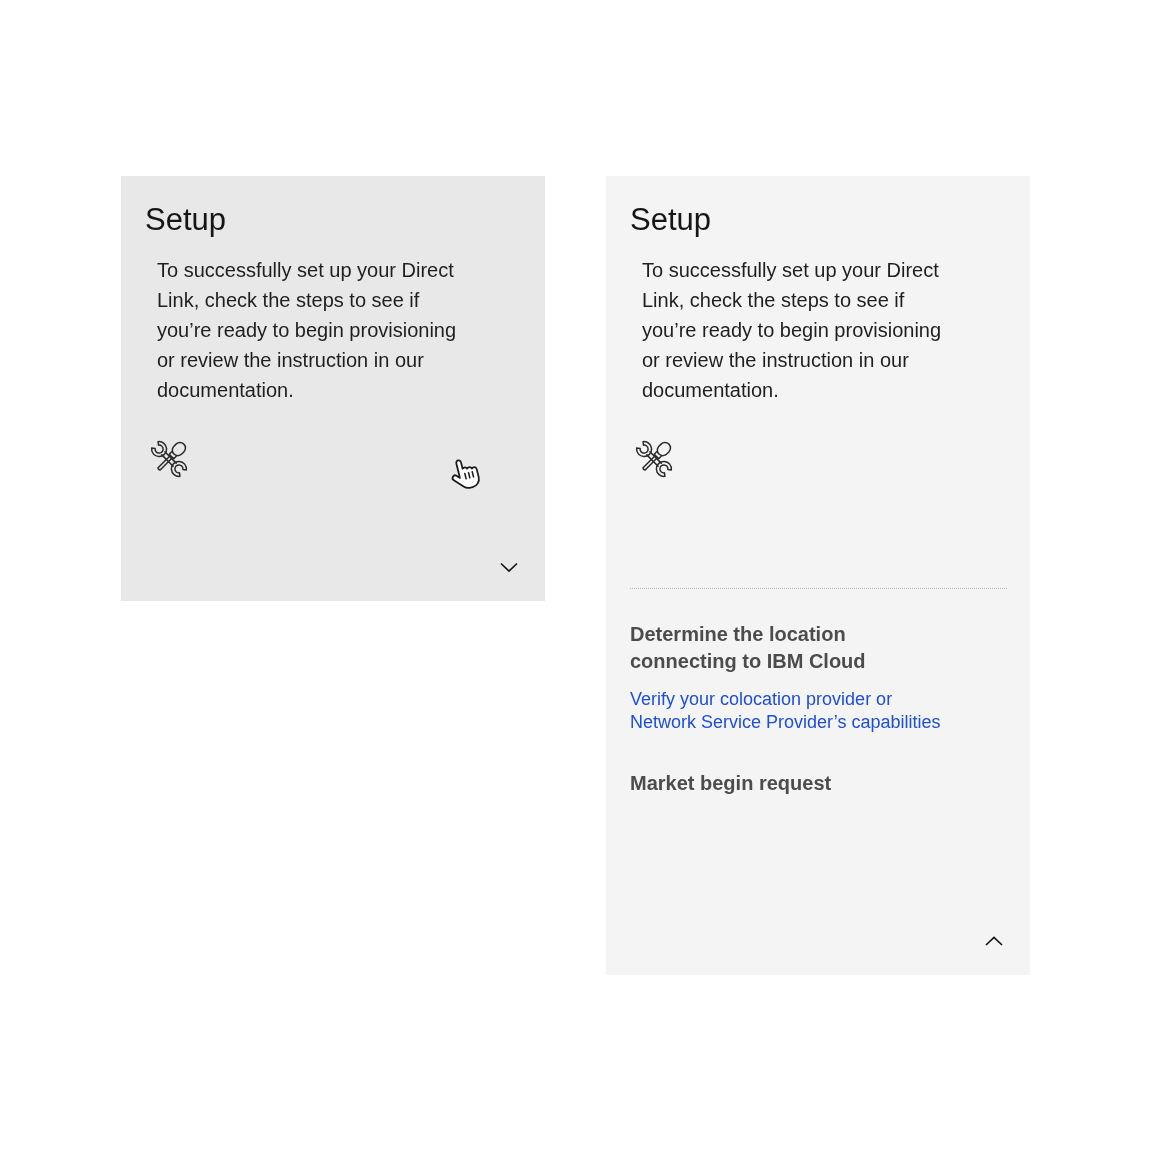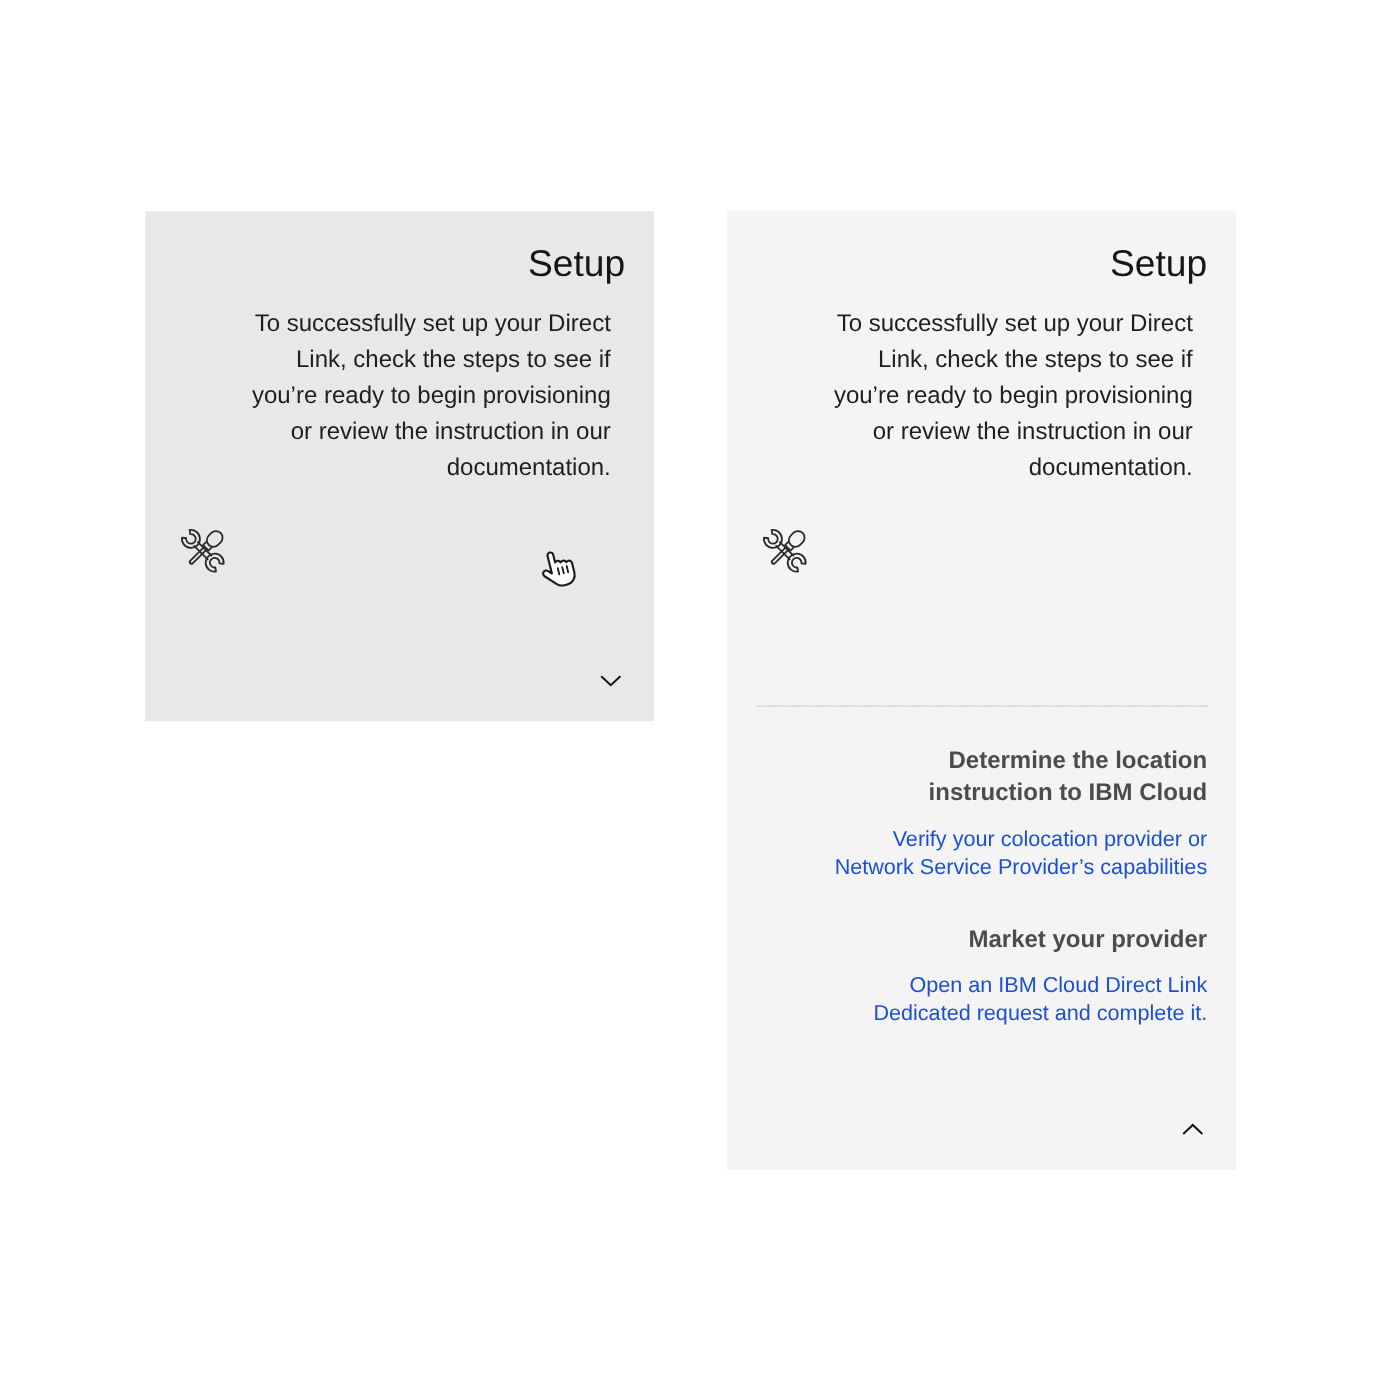--- a/index.html
+++ b/index.html
@@ -7,21 +7,20 @@
     padding: 0;
     background: #ffffff;
     font-family: "Liberation Sans", sans-serif;
   }
   .canvas {
     position: relative;
     width: 1152px;
     height: 1152px;
     background: #ffffff;
     overflow: hidden;
-    text-align: right;
   }
   .tile {
     position: absolute;
     top: 176px;
     width: 424px;
     box-sizing: border-box;
     padding: 26px 24px;
   }
   .tile-collapsed {
     left: 121px;
@@ -178,28 +177,26 @@
           <path d="M27.5 22.5 H10 A2.2 2.2 0 0 0 10 25.5 H27.5"></path>
         </g>
       </svg>
     </span>
 
     <hr class="divider">
 
     <div class="expanded-content">
       <div>
         <h3 class="section-heading">Determine the location
-instruction to IBM Cloud</h3>
+connecting to IBM Cloud</h3>
         <p class="section-body">Verify your colocation provider or
 Network Service Provider’s capabilities</p>
       </div>
       <div>
-        <h3 class="section-heading">Market your provider</h3>
-        <p class="section-body">Open an IBM Cloud Direct Link
-Dedicated request and complete it.</p>
+        <h3 class="section-heading">Market begin request</h3>
       </div>
     </div>
 
     <button class="toggle-btn">
       <span>
         <svg viewBox="0 0 20 12" width="20" height="12" fill="none" stroke="#161616" stroke-width="1.7">
           <path d="M2 10 L10 2.5 L18 10"></path>
         </svg>
       </span>
     </button>

